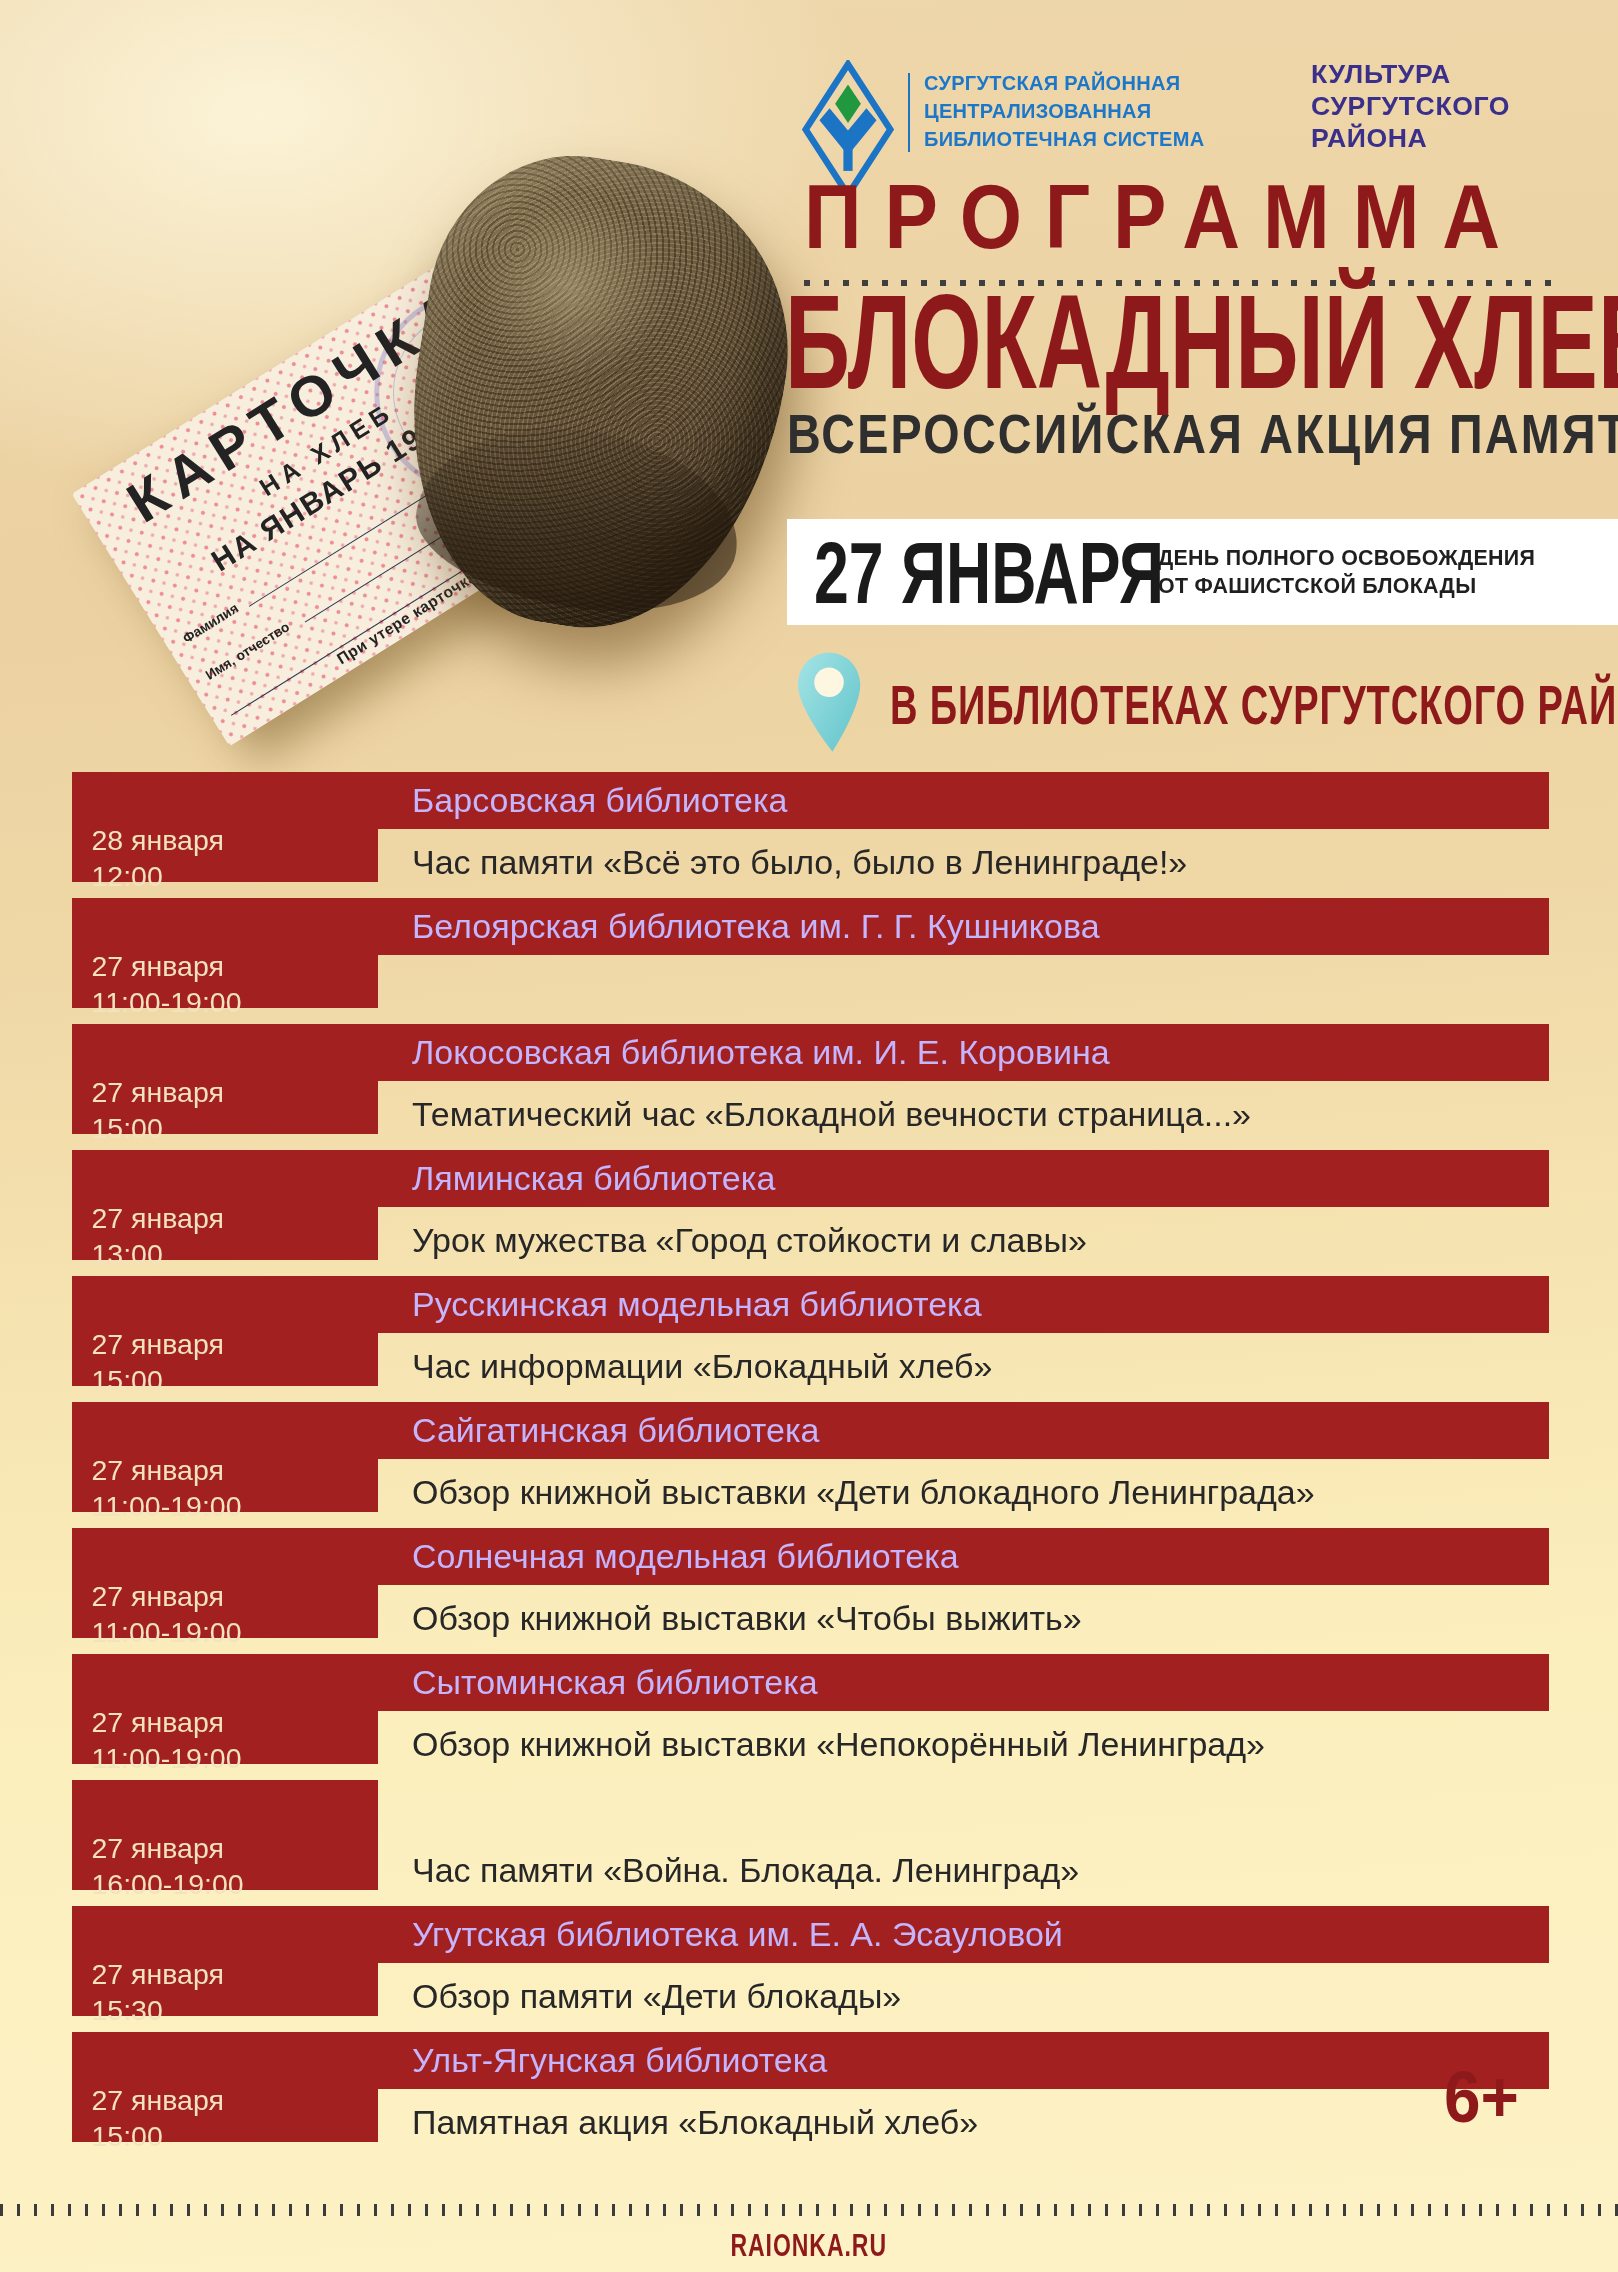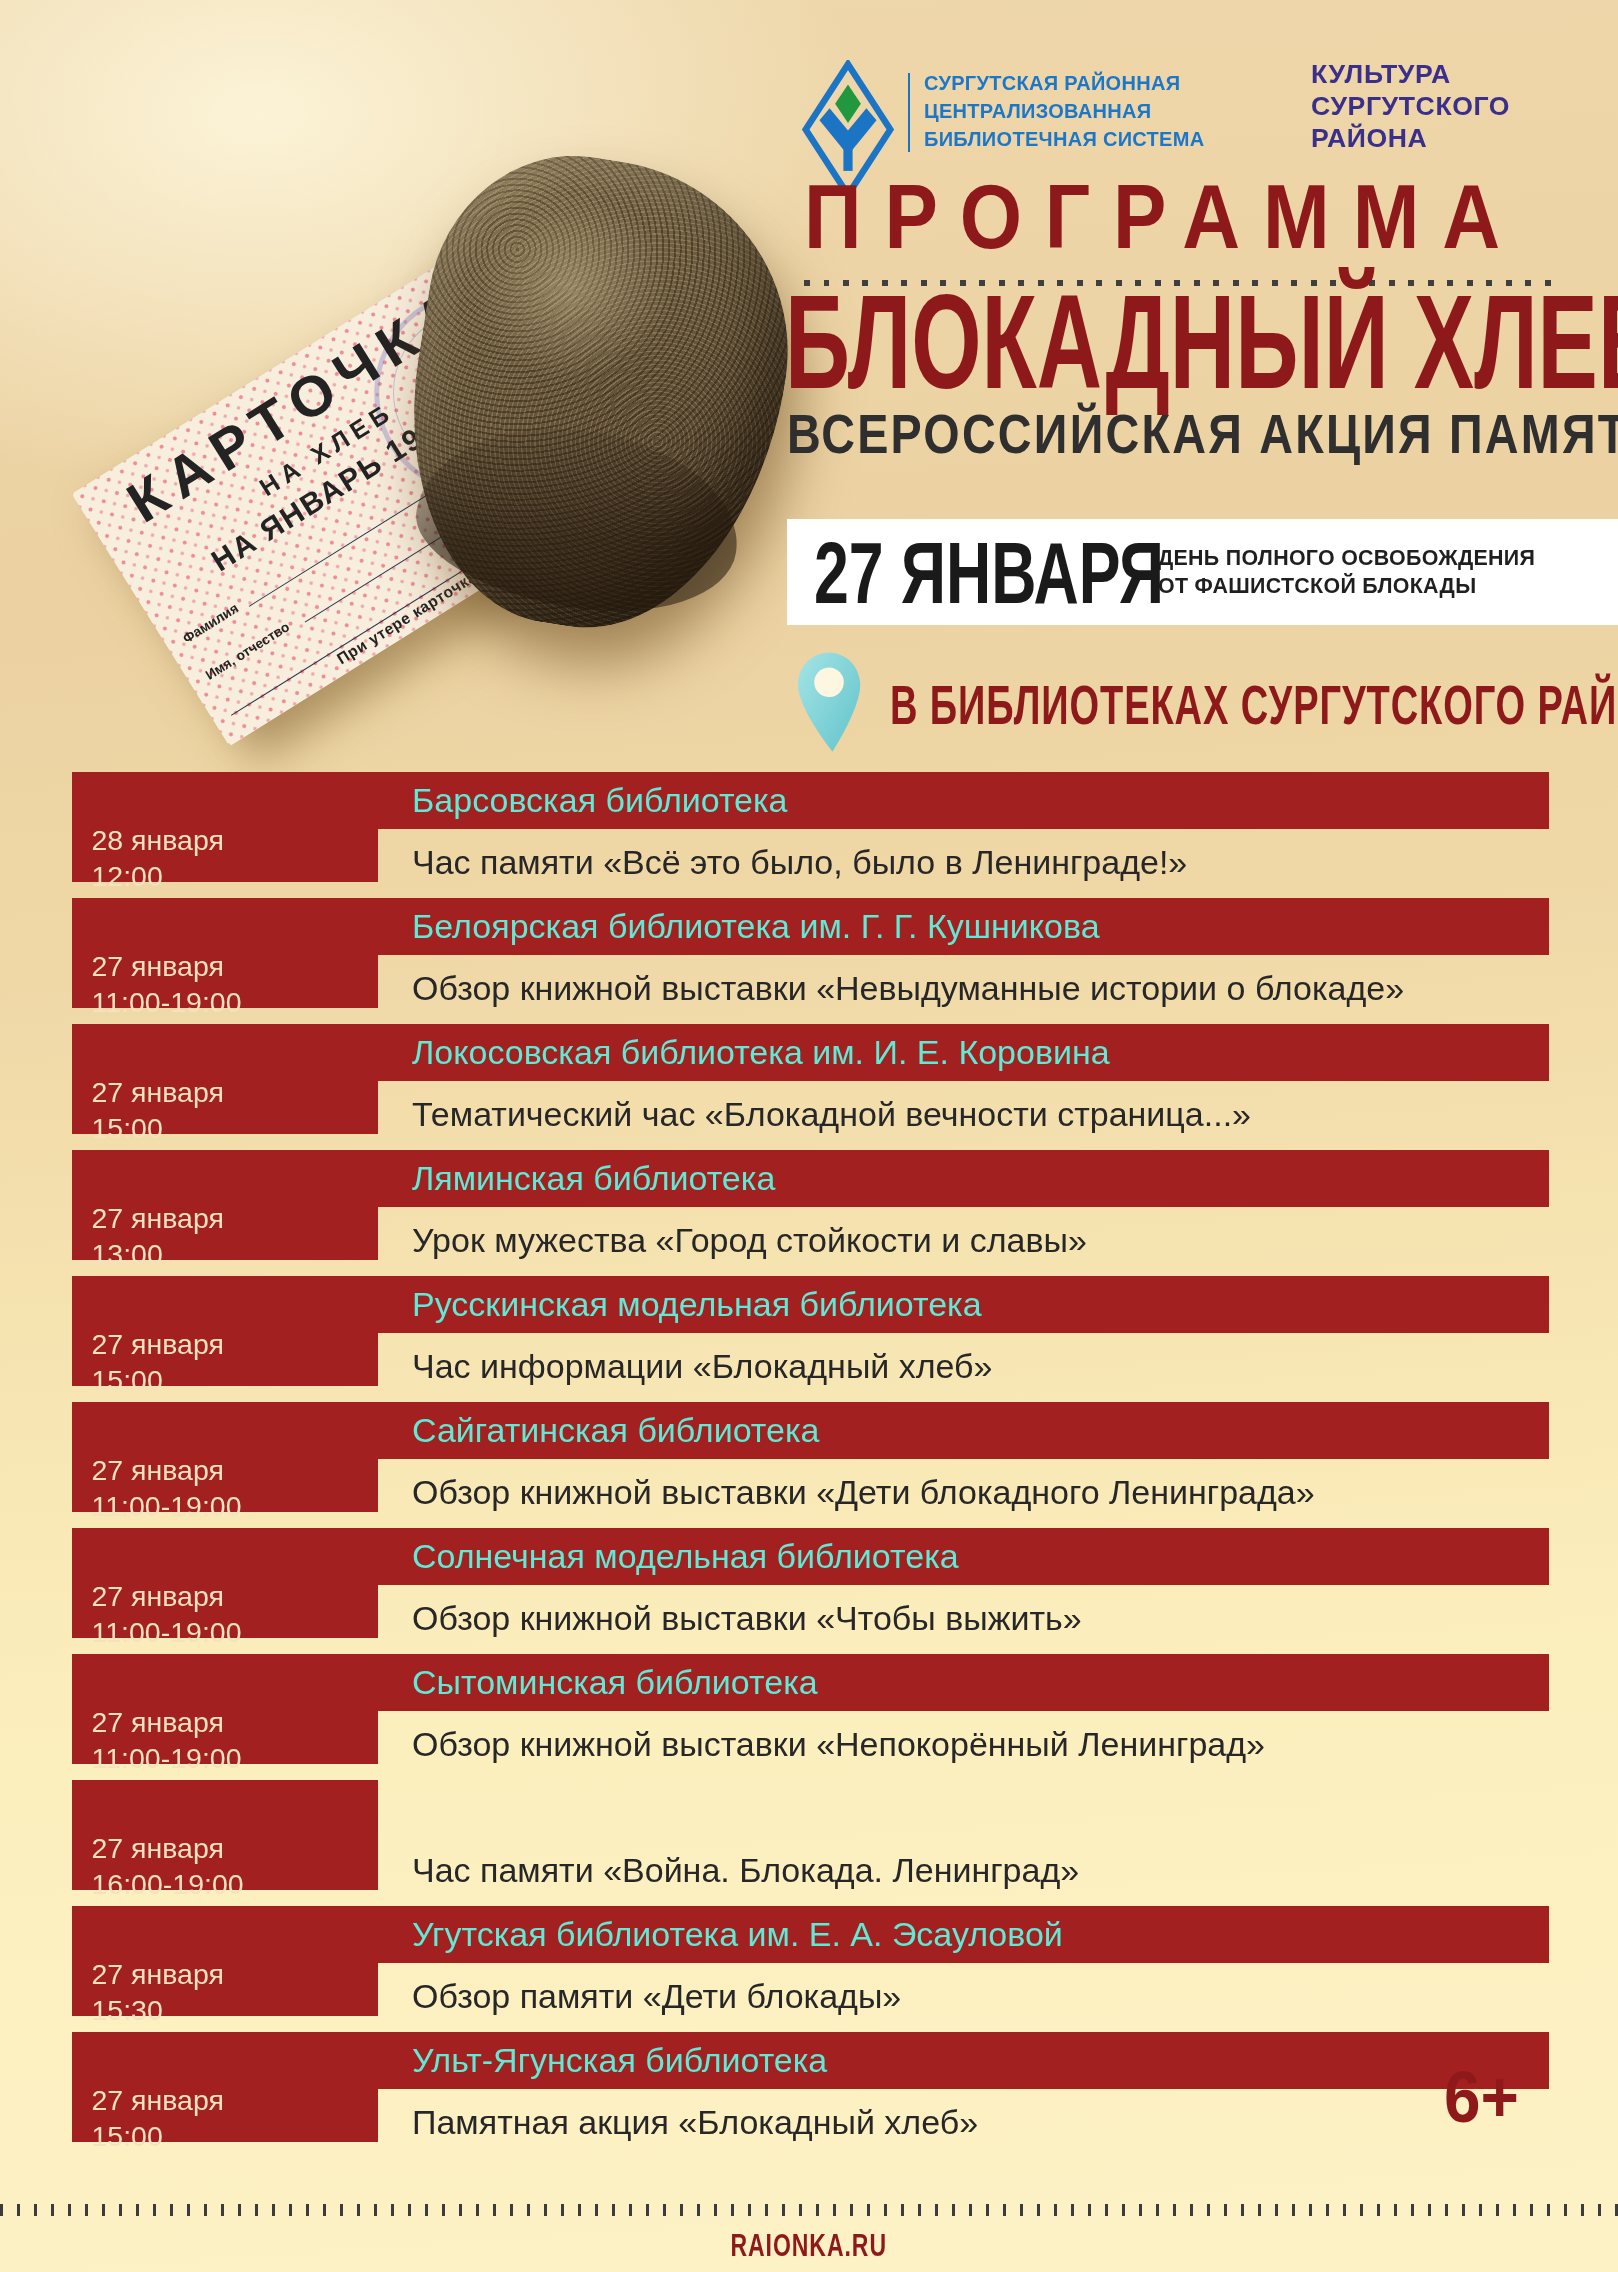--- a/index.html
+++ b/index.html
@@ -91,21 +91,21 @@
 
   
   .events{left:72px; top:772px; width:1477px;}
   .row{position:relative; height:110px; margin-bottom:16px;}
   .when{position:absolute; left:0; top:0; width:306px; height:110px; background:#a32021;
         box-sizing:border-box; padding:13px 0 0 19.5px; color:#f2e2bf;}
   .when .date{font-size:28.5px; line-height:36px;margin-top:37px;}
   .when .time{font-size:28.5px; line-height:36px;}
   .lib-bar{position:absolute; left:306px; top:0; width:1171px; height:57px; background:#a32021;
            display:flex; align-items:center; box-sizing:border-box; padding-left:34px;
-           font-size:34px; color:#5eead4;}
+           font-size:34px; color:#c4b5fd;}
   .event-line{position:absolute; left:306px; top:57px; width:1171px; height:53px;
               display:flex; align-items:flex-end; box-sizing:border-box; padding-left:34px;
               font-size:34px; color:#272727;}
 
   
   .age{left:1444px; top:2060px; font-size:73px; line-height:73px; font-weight:bold; color:#8d191b;}
   .age .sx{transform:scaleX(.9);}
   .tick-line{left:0; top:2204px; width:1618px; height:11.7px;
              background:repeating-linear-gradient(90deg,#3c3c3c 0 3.2px, transparent 3.2px 17px);}
   .site{left:0; top:2223px; width:1618px; text-align:center; font-size:32px; line-height:44px;
@@ -201,23 +201,20 @@
     </div>
   </div>
       <div class="row">
     <div class="when">
       <div class="date">27 января</div>
       <div class="time">11:00-19:00</div>
     </div>
     <div class="lib-bar">
       <span>Белоярская библиотека им. Г. Г. Кушникова</span>
     </div>
-    <div class="event-line">
-      <span>Обзор книжной выставки «Невыдуманные истории о блокаде»</span>
-    </div>
   </div>
       <div class="row">
     <div class="when">
       <div class="date">27 января</div>
       <div class="time">15:00</div>
     </div>
     <div class="lib-bar">
       <span>Локосовская библиотека им. И. Е. Коровина</span>
     </div>
     <div class="event-line">

